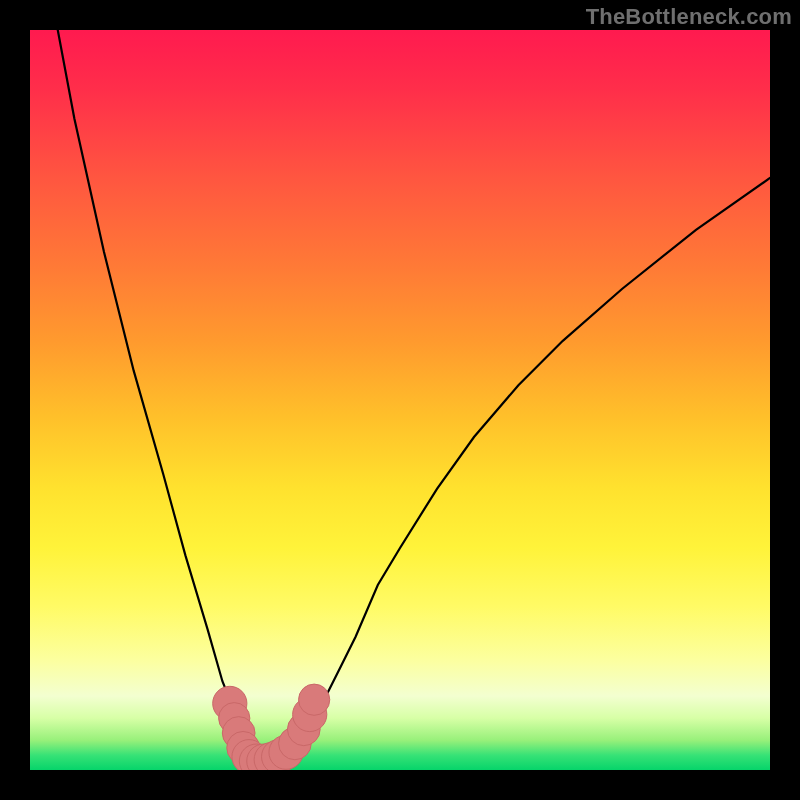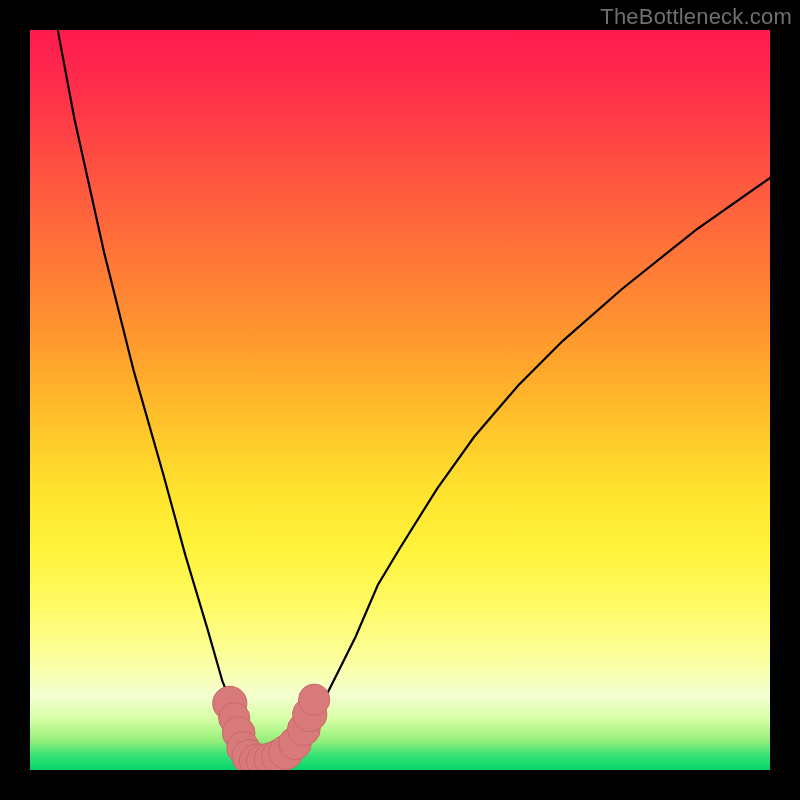--- a/index.html
+++ b/index.html
@@ -52,21 +52,21 @@
     inset: 0;
     width: 740px;
     height: 740px;
   }
   .watermark {
     position: absolute;
     right: 8px;
     top: 4px;
     color: #6f6f6f;
     font-size: 22px;
-    font-weight: 400;
+    font-weight: 700;
     letter-spacing: 0.2px;
   }
 </style>
 </head>
 <body>
 
 <div class="stage">
   <div class="plot">
     <div class="gradient"></div>
     <svg class="curve-svg" viewBox="0 0 740 740" preserveAspectRatio="none">

